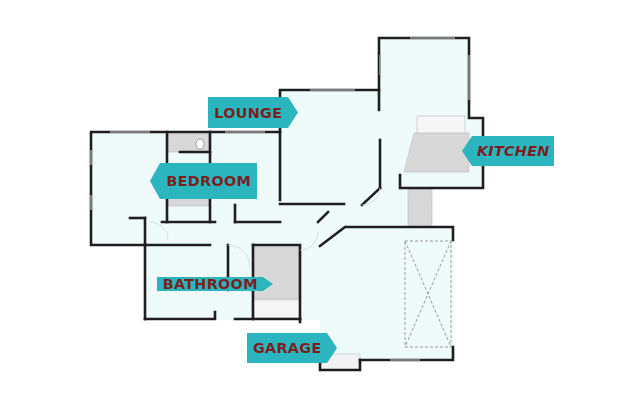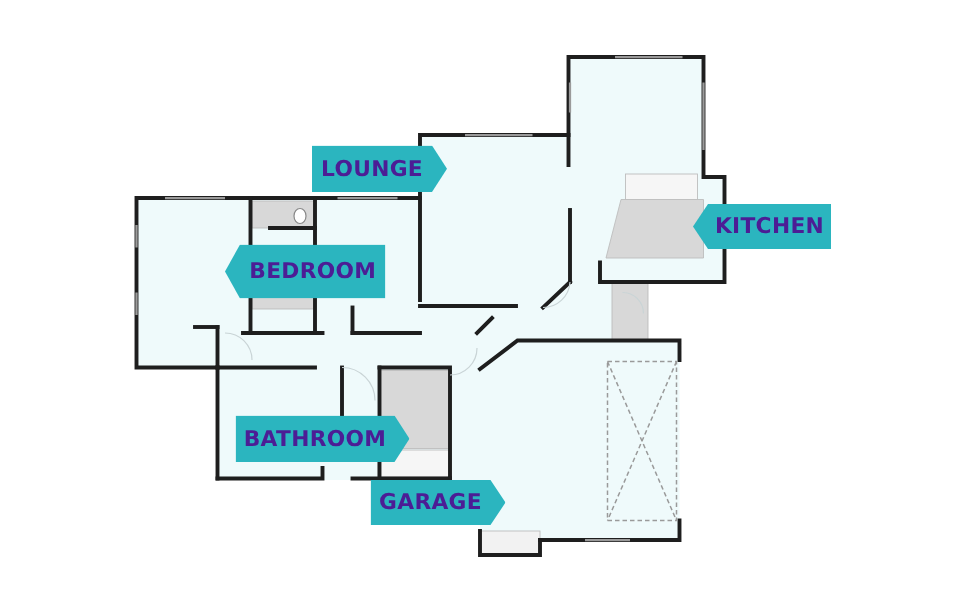--- a/index.html
+++ b/index.html
@@ -1,20 +1,20 @@
 <!DOCTYPE html>
 <html><head>
 <meta charset="utf-8">
 <style>
   html, body { margin: 0; padding: 0; background: #ffffff; }
   body { width: 635px; height: 405px; position: relative; overflow: hidden;
          font-family: "DejaVu Sans", "Liberation Sans", sans-serif; }
   #plan { position: absolute; left: 0; top: 0; width: 635px; height: 405px; }
   .label { position: absolute; display: flex; align-items: center; justify-content: center;
-           color: #4c1d95; font-weight: bold; font-size: 14.5px; letter-spacing: 0.2px;
+           color: #7f1d1d; font-weight: bold; font-size: 14.5px; letter-spacing: 0.2px;
            background: #2bb5bf; box-sizing: border-box; }
   .label.right { clip-path: polygon(0 0, calc(100% - 10px) 0, 100% 50%, calc(100% - 10px) 100%, 0 100%); padding-right: 10px; }
   .label.left  { clip-path: polygon(10px 0, 100% 0, 100% 100%, 10px 100%, 0 50%); padding-left: 10px; }
 </style>
 </head>
 <body>
 
 <svg id="plan" viewBox="0 0 635 405" xmlns="http://www.w3.org/2000/svg">
 
   <g fill="#effafb" stroke="none">
@@ -99,27 +99,27 @@
     <path d="M 362 205 A 18 18 0 0 0 380 188"></path>
     <path d="M 300 250 A 18 18 0 0 0 318 232"></path>
     <path d="M 415 195 A 14 14 0 0 1 429 209"></path>
   </g>
 </svg>
 
 <div class="label right" style="left:208px; top:97px; width:90px; height:31px;">
   <span>LOUNGE</span>
 </div>
 
-<div class="label left" style="left:462px; top:136px; width:92px; height:30px;">
+<div class="label left" style="left:462px; top:136px; width:92px; height:30px;font-style:italic;">
   <span>KITCHEN</span>
 </div>
 
 <div class="label left" style="left:150px; top:163px; width:107px; height:36px;">
   <span>BEDROOM</span>
 </div>
 
-<div class="label right" style="left:157px; top:277px; width:116px; height:31px;">
+<div class="label right" style="left:157px; top:277px; width:116px; height:14px;">
   <span>BATHROOM</span>
 </div>
 
-<div class="label right" style="left:247px; top:320px; width:90px; height:30px;">
+<div class="label right" style="left:247px; top:333px; width:90px; height:30px;">
   <span>GARAGE</span>
 </div>
 
 </body></html>

